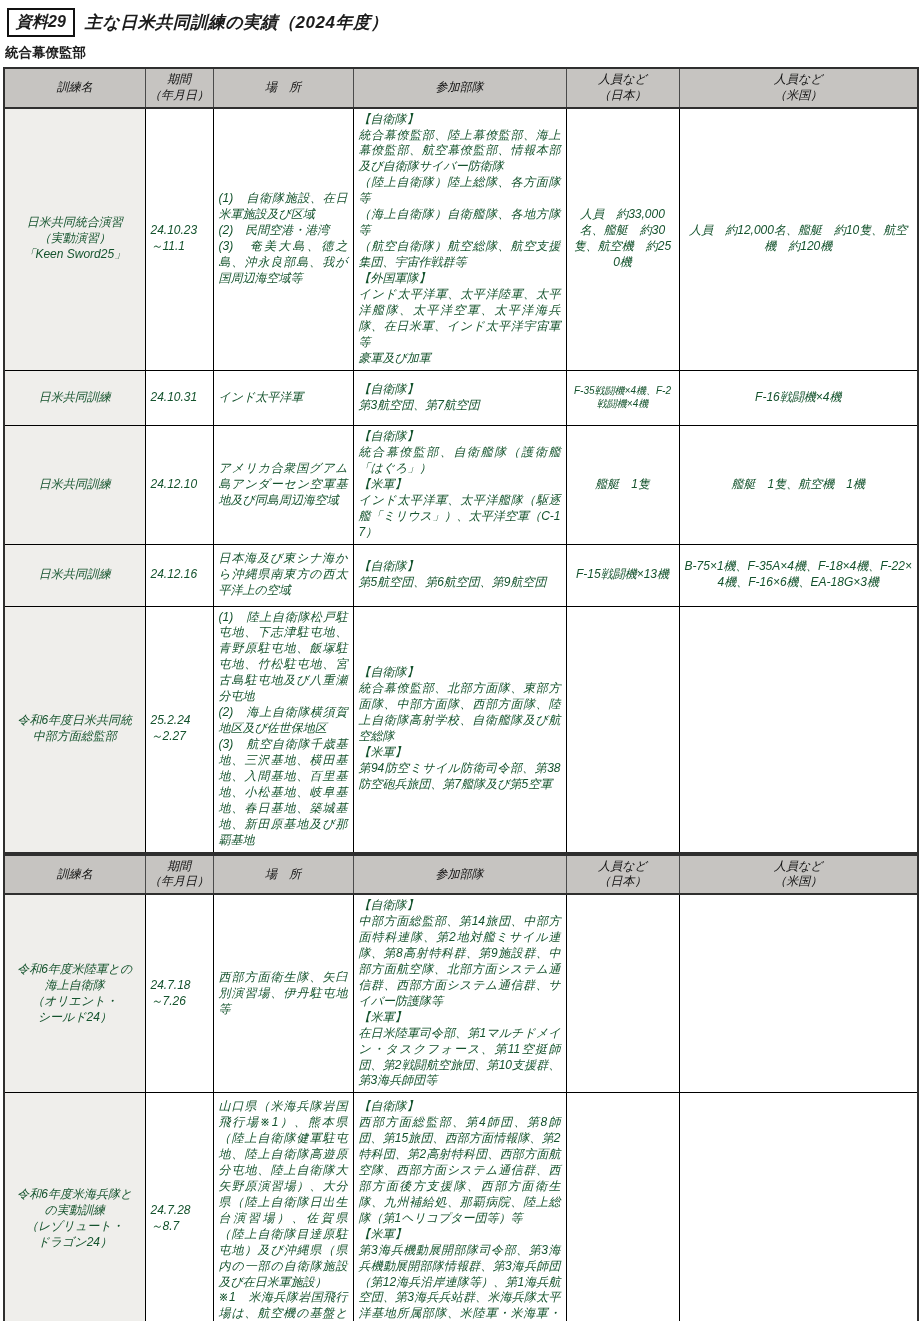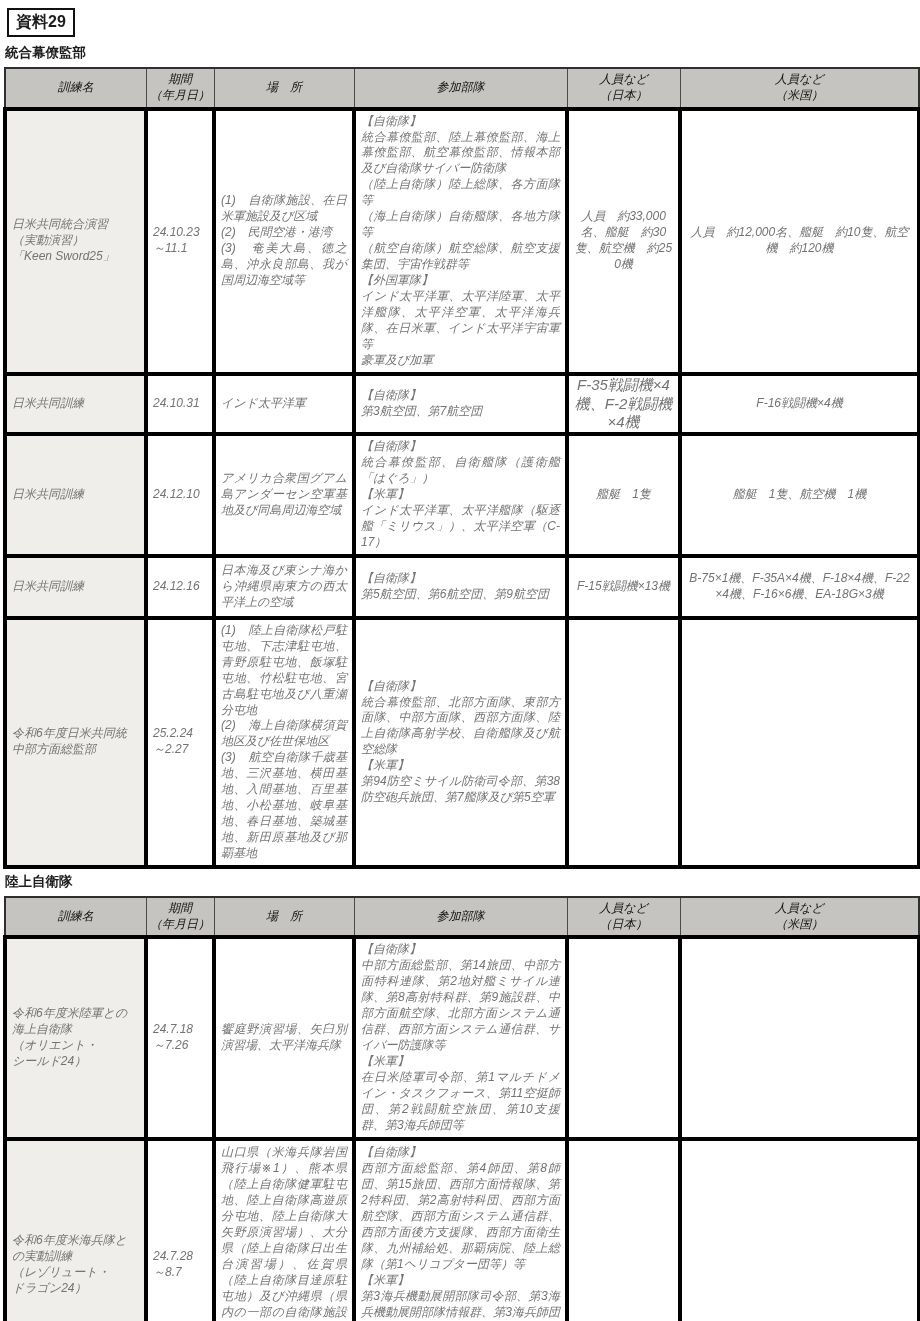--- a/index.html
+++ b/index.html
@@ -1,50 +1,51 @@
 <!DOCTYPE html>
 <html><head>
 <meta charset="utf-8">
 <style>
   html,body { margin:0; padding:0; background:#ffffff; }
   body { font-family:"Liberation Sans","DejaVu Sans",sans-serif; color:#1c1c1c; }
   .page { width:920px; min-height:1321px; box-sizing:border-box; padding:8px 3px 4px 3px; background:#fff; }
 
-  .title-row { display:flex; align-items:center; gap:10px; margin:0 0 7px 4px; }
+  .title-row { display:flex; align-items:center; gap:10px; margin:0 0 7px 4px;font-style:italic; }
   .doc-tag { border:2px solid #111; padding:1px 7px 2px 7px; font-weight:bold; font-size:16px; line-height:1.4; white-space:nowrap; }
   .doc-title { font-weight:bold; font-size:17px; letter-spacing:0.5px; }
 
   .section-heading { font-weight:bold; font-size:13.5px; margin:4px 0 5px 2px; }
   .section { margin-bottom:0; }
 
   table.data-table { border-collapse:collapse; table-layout:fixed; width:914px; border:2px solid #2f2f2f;font-style:italic; }
   table.data-table th {
     background:#c6c4c1; font-weight:normal; font-size:12px; color:#111;
     border:1px solid #4a4a4a; border-bottom:2px solid #2f2f2f;
     padding:3px 2px; text-align:center; vertical-align:middle;
     white-space:pre-line; line-height:1.3;
   }
   table.data-table td {
-    border:4px solid #000000; font-size:12px; color:#737373;
+    border:1px solid #000000; font-size:12px; color:#14532d;
     padding:3px 5px; vertical-align:middle; white-space:pre-line;
     line-height:1.33; word-break:break-all; overflow:hidden; box-sizing:border-box;
   }
-  td.c-name { background:#efeeeb; text-align:left; padding:3px 3px; }
+  td.c-name { background:#efeeeb; text-align:center; padding:3px 3px; }
   td.c-period { padding:3px 2px; }
   td.c-loc, td.c-units { text-align:justify; text-justify:inter-character; }
   td.c-jp, td.c-us { text-align:center; }
   
-  .sec-0 tbody tr:nth-child(2) td.c-jp { font-size:15px; line-height:1.25; padding:0 3px; }
+  .sec-0 tbody tr:nth-child(2) td.c-jp { font-size:10px; line-height:1.25; padding:0 3px; }
 </style>
 </head>
 <body>
 
 <div class="page">
   <div class="title-row">
     <span class="doc-tag">資料29</span>
+    <span class="doc-title">主な日米共同訓練の実績（2024年度）</span>
   </div>
   <div id="sections">
       <div class="section sec-0">
         <div class="section-heading">統合幕僚監部</div>
         <table class="data-table">
           <colgroup>
             <col style="width: 141px;">
             <col style="width: 68px;">
             <col style="width: 140px;">
             <col style="width: 213px;">
@@ -126,21 +127,20 @@
 統合幕僚監部、北部方面隊、東部方面隊、中部方面隊、西部方面隊、陸上自衛隊高射学校、自衛艦隊及び航空総隊
 【米軍】
 第94防空ミサイル防衛司令部、第38防空砲兵旅団、第7艦隊及び第5空軍</td>
               <td class="c-jp"></td>
               <td class="c-us"></td>
             </tr>
           </tbody>
         </table>
       </div>
       <div class="section sec-1">
-        <div class="section-heading">陸上自衛隊</div>
         <table class="data-table">
           <colgroup>
             <col style="width: 141px;">
             <col style="width: 68px;">
             <col style="width: 140px;">
             <col style="width: 213px;">
             <col style="width: 113px;">
             <col style="width: 239px;">
           </colgroup>
           <thead>
@@ -157,21 +157,21 @@
             </tr>
           </thead>
           <tbody>
             <tr style="height: 194px;">
               <td class="c-name">令和6年度米陸軍との
 海上自衛隊
 （オリエント・
 シールド24）</td>
               <td class="c-period">24.7.18
 ～7.26</td>
-              <td class="c-loc">饗庭野演習場、矢臼別演習場、太平洋海兵隊</td>
+              <td class="c-loc">西部方面衛生隊、矢臼別演習場、伊丹駐屯地等</td>
               <td class="c-units">【自衛隊】
 中部方面総監部、第14旅団、中部方面特科連隊、第2地対艦ミサイル連隊、第8高射特科群、第9施設群、中部方面航空隊、北部方面システム通信群、西部方面システム通信群、サイバー防護隊等
 【米軍】
 在日米陸軍司令部、第1マルチドメイン・タスクフォース、第11空挺師団、第2戦闘航空旅団、第10支援群、第3海兵師団等</td>
               <td class="c-jp"></td>
               <td class="c-us"></td>
             </tr>
             <tr style="height: 252px;">
               <td class="c-name">令和6年度米海兵隊と
 の実動訓練

